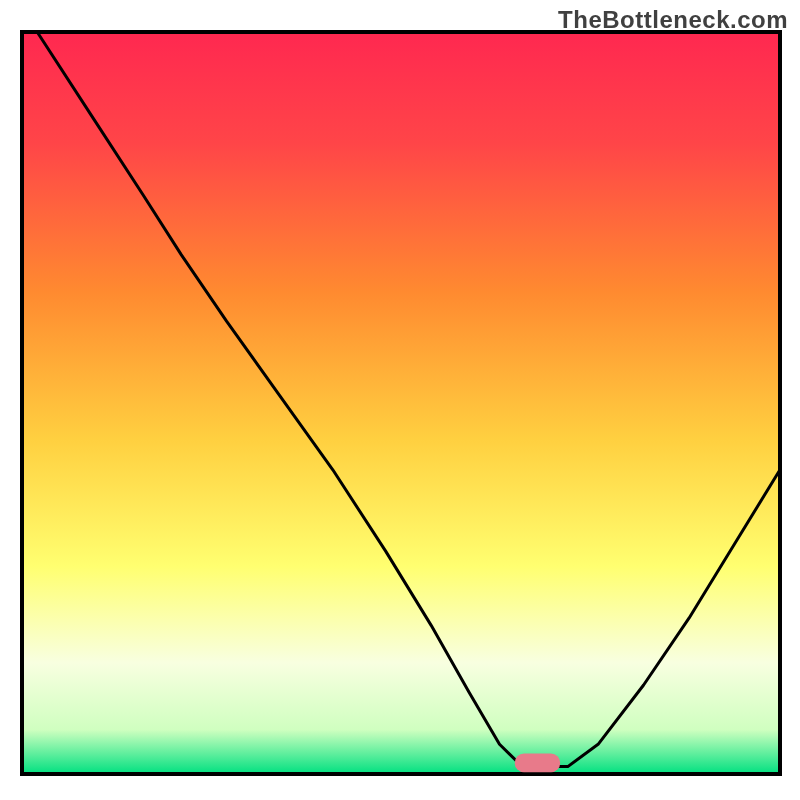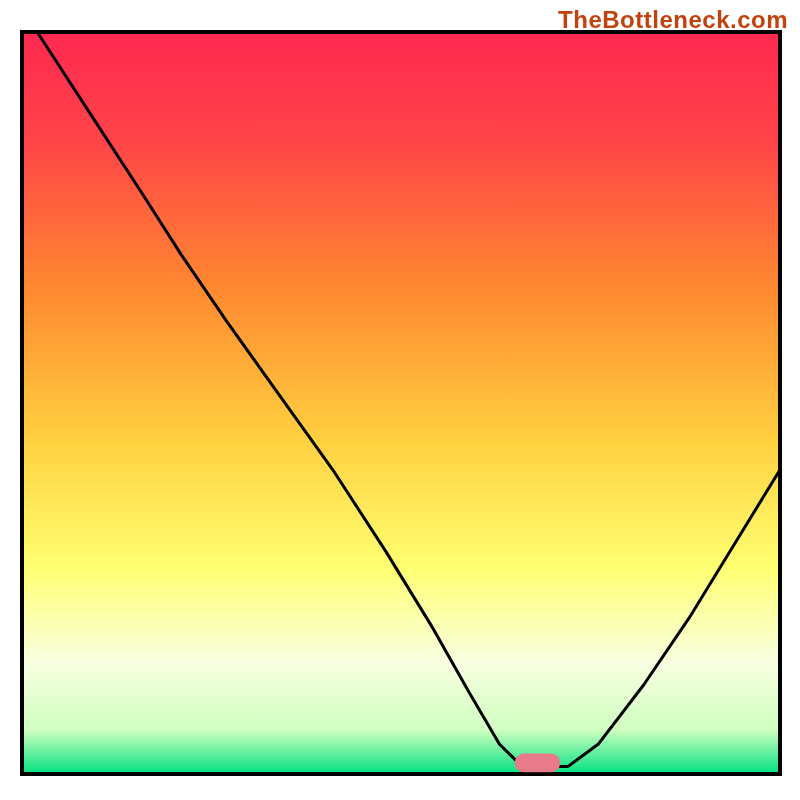--- a/index.html
+++ b/index.html
@@ -16,21 +16,21 @@
     left: 0;
     width: 800px;
     height: 800px;
   }
   .watermark {
     position: absolute;
     top: 6px;
     right: 12px;
     font-size: 24px;
     font-weight: bold;
-    color: #c2410c;
+    color: #404040;
     font-family: Arial, sans-serif;
     letter-spacing: 0.5px;
     z-index: 10;
   }
   svg { display: block; }
 </style>
 </head>
 <body>
 
 <div class="chart-container">

